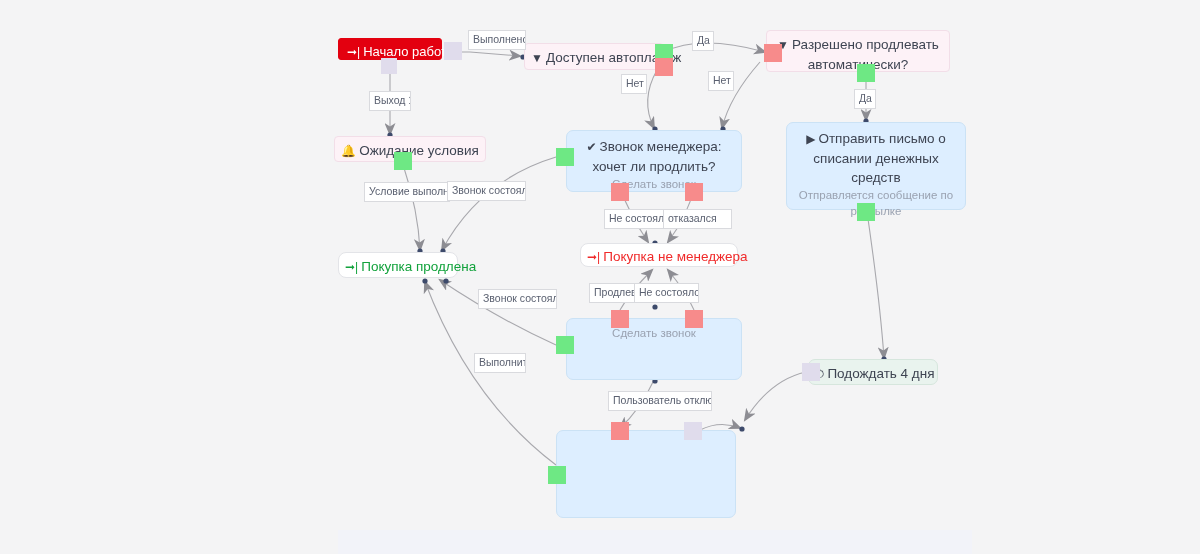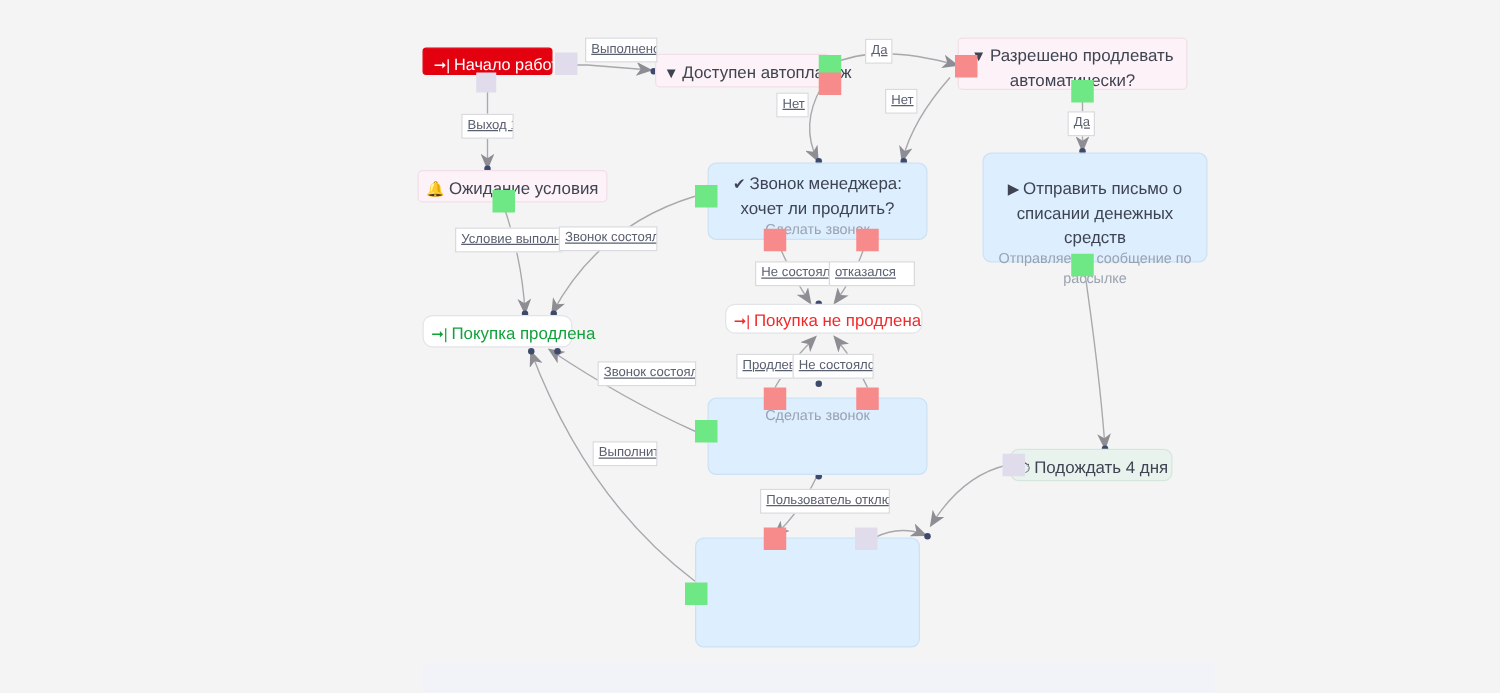--- a/index.html
+++ b/index.html
@@ -126,21 +126,20 @@
     position: absolute;
     background: #fff;
     border: 1px solid #d9dade;
     color: #5a6070;
     font-size: 10.5px;
     line-height: 13px;
     padding: 2px 4px 3px 4px;
     white-space: nowrap;
     overflow: hidden;
     box-sizing: border-box;
-    text-decoration: underline;
   }
 </style>
 </head>
 <body>
 
 <div id="canvas">
 
   <div class="bottom-panel"></div>
 
   <svg class="edges" viewBox="0 0 1200 554">
@@ -240,37 +239,37 @@
   <div class="node n-act multiline" style="left:566px; top:130px; width:176px; height:62px; padding:6px 10px;">
     <span class="title">
       <span class="ic">✔</span><span>Звонок менеджера: хочет ли продлить?</span>
     </span>
     <span class="subtitle">Сделать звонок</span>
   </div>
   <div class="port green" style="left:556px; top:148px;"></div>
   <div class="port red" style="left:611px; top:183px;"></div>
   <div class="port red" style="left:685px; top:183px;"></div>
 
-  <div class="node n-act multiline" style="left:786px; top:122px; width:180px; height:88px; padding:18px 10px;">
+  <div class="node n-act multiline" style="left:786px; top:122px; width:180px; height:88px; padding:6px 10px;">
     <span class="title">
       <span class="ic">▶</span><span>Отправить письмо о списании денежных средств</span>
     </span>
     <span class="subtitle">Отправляется сообщение по рассылке</span>
   </div>
   <div class="port green" style="left:857px; top:203px;"></div>
 
   <div class="node n-exit-ok" style="left:338px; top:252px; width:120px; height:26px; padding:4px 6px;">
     <span class="title">
       <span class="ic">➞|</span><span>Покупка продлена</span>
     </span>
   </div>
 
   <div class="node n-exit-bad" style="left:580px; top:243px; width:158px; height:24px; padding:3px 6px;">
     <span class="title">
-      <span class="ic">➞|</span><span>Покупка не продлена</span>
+      <span class="ic">➞|</span><span>Покупка не менеджера</span>
     </span>
   </div>
 
   <div class="node n-act multiline" style="left:566px; top:318px; width:176px; height:62px; padding:6px 10px;">
     <span class="subtitle">Сделать звонок</span>
   </div>
   <div class="port green" style="left:556px; top:336px;"></div>
   <div class="port red" style="left:611px; top:310px;"></div>
   <div class="port red" style="left:685px; top:310px;"></div>
 

